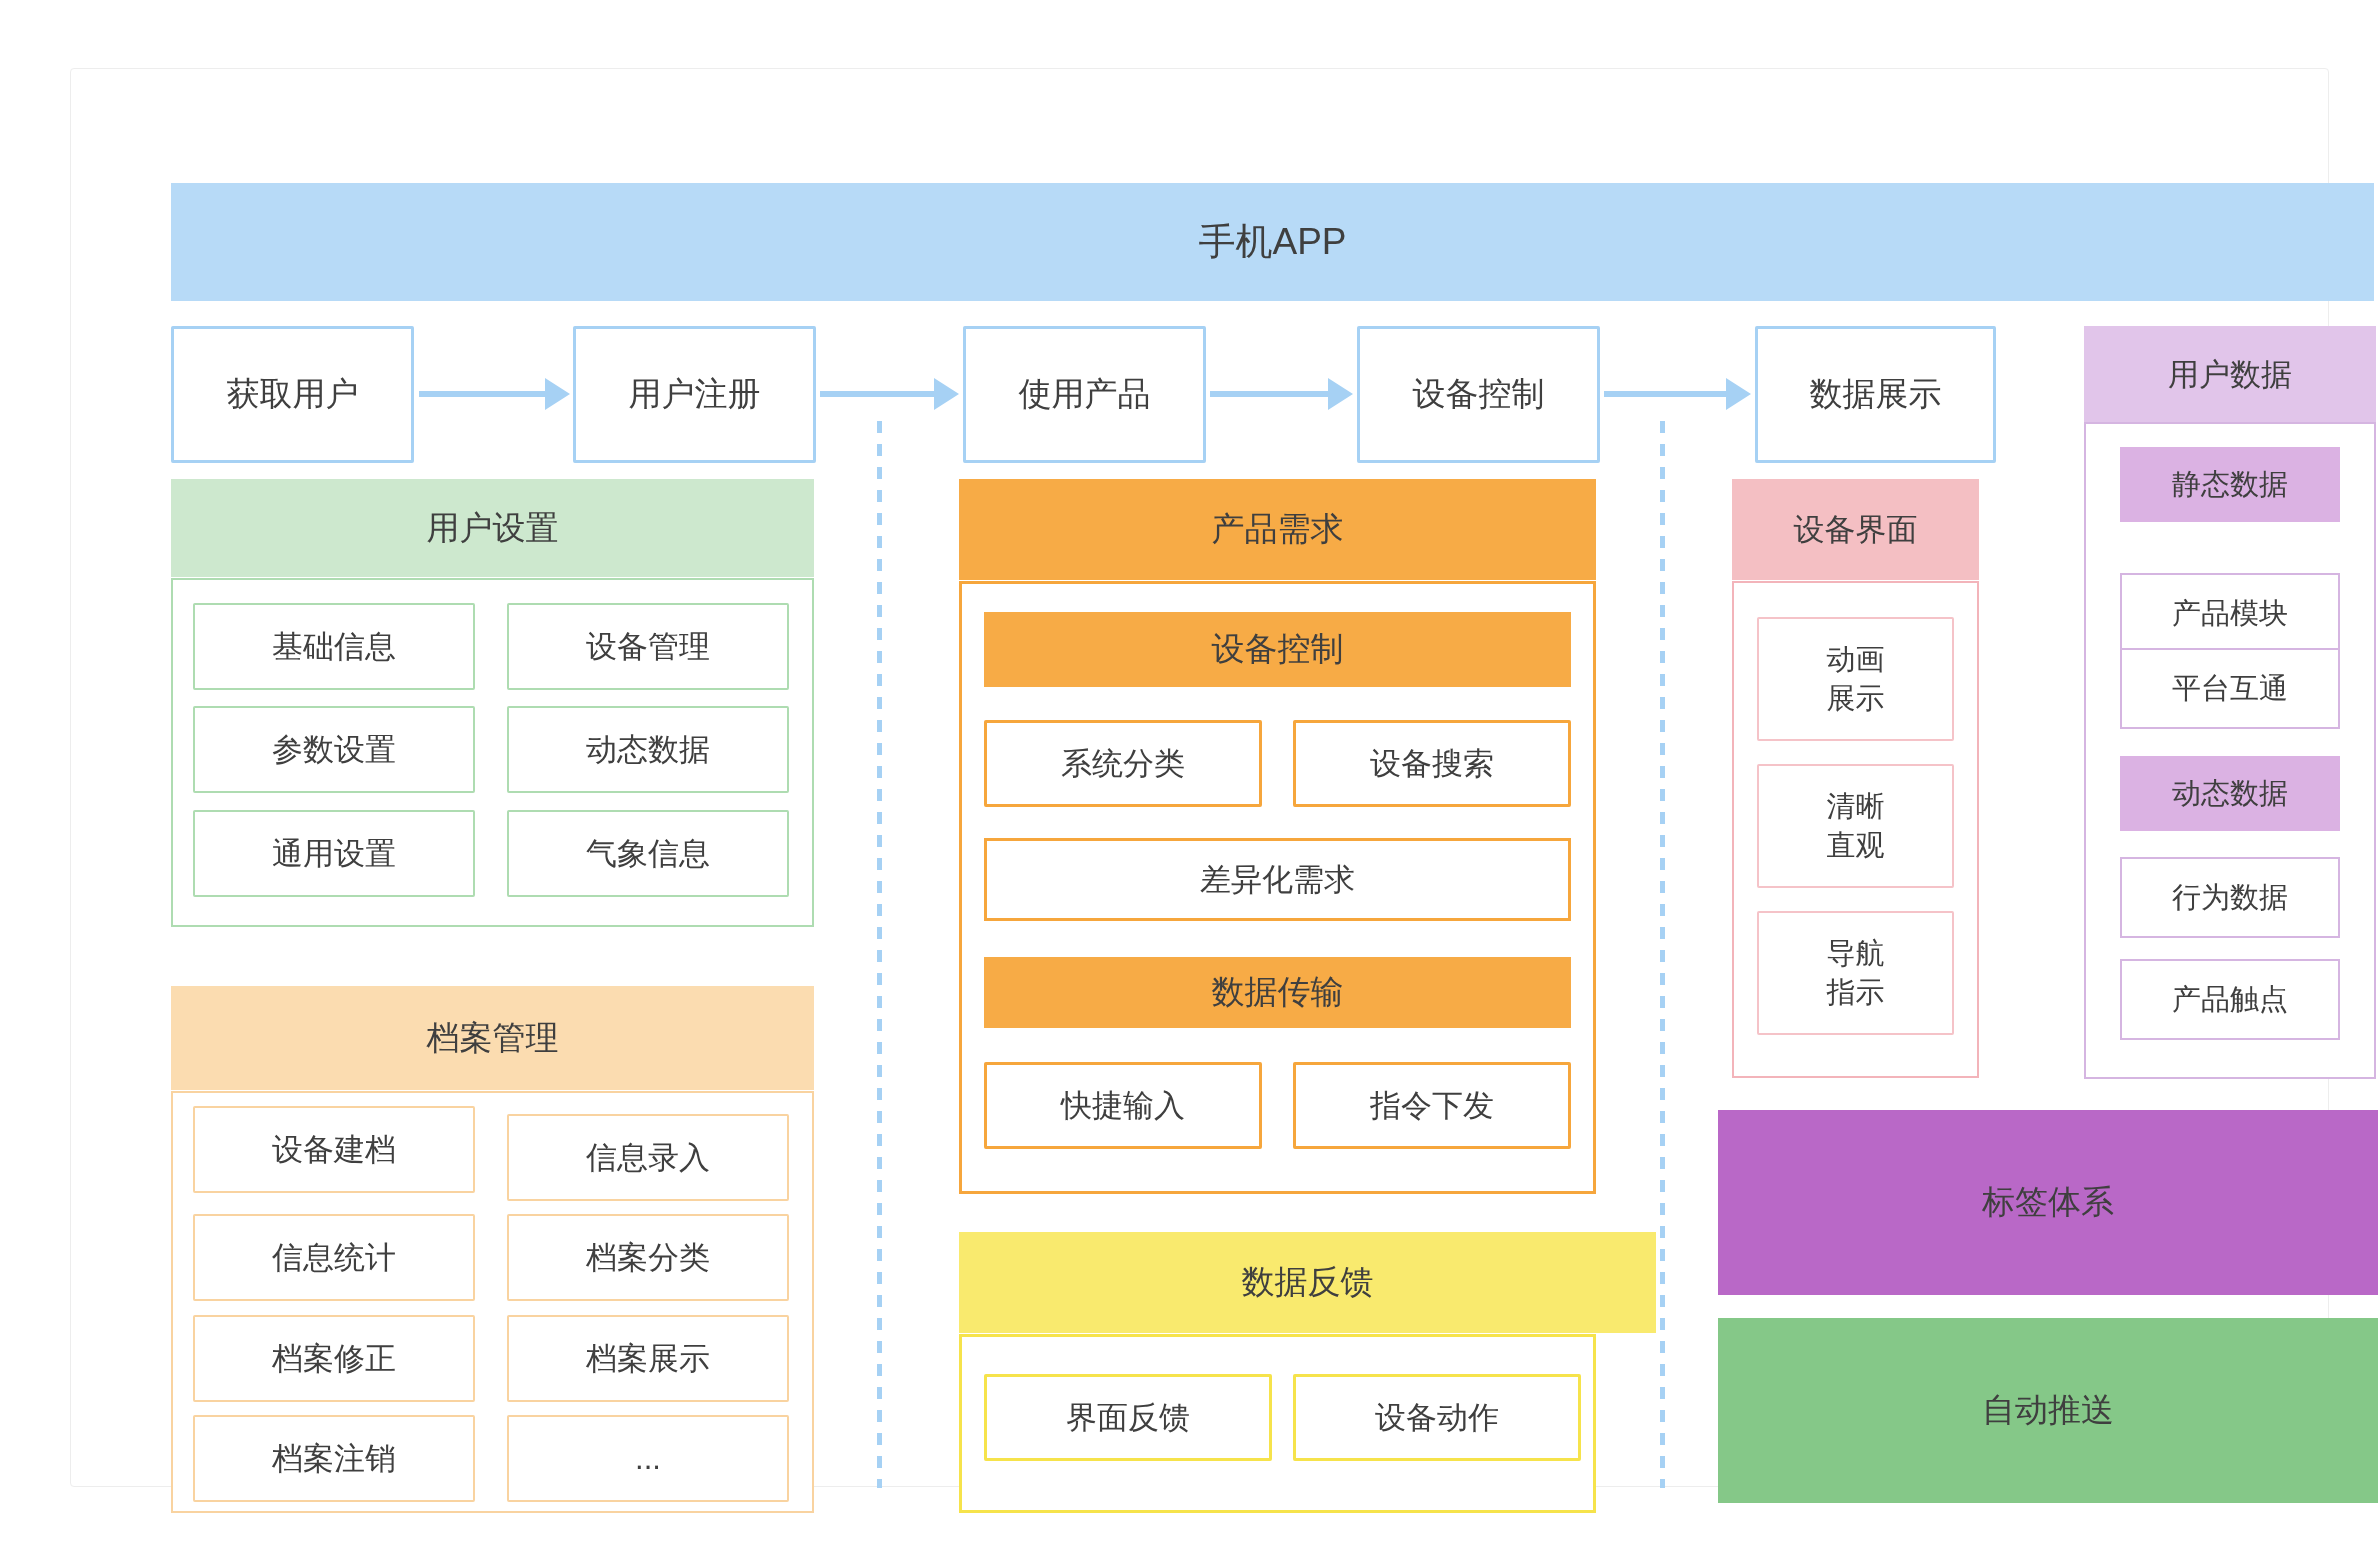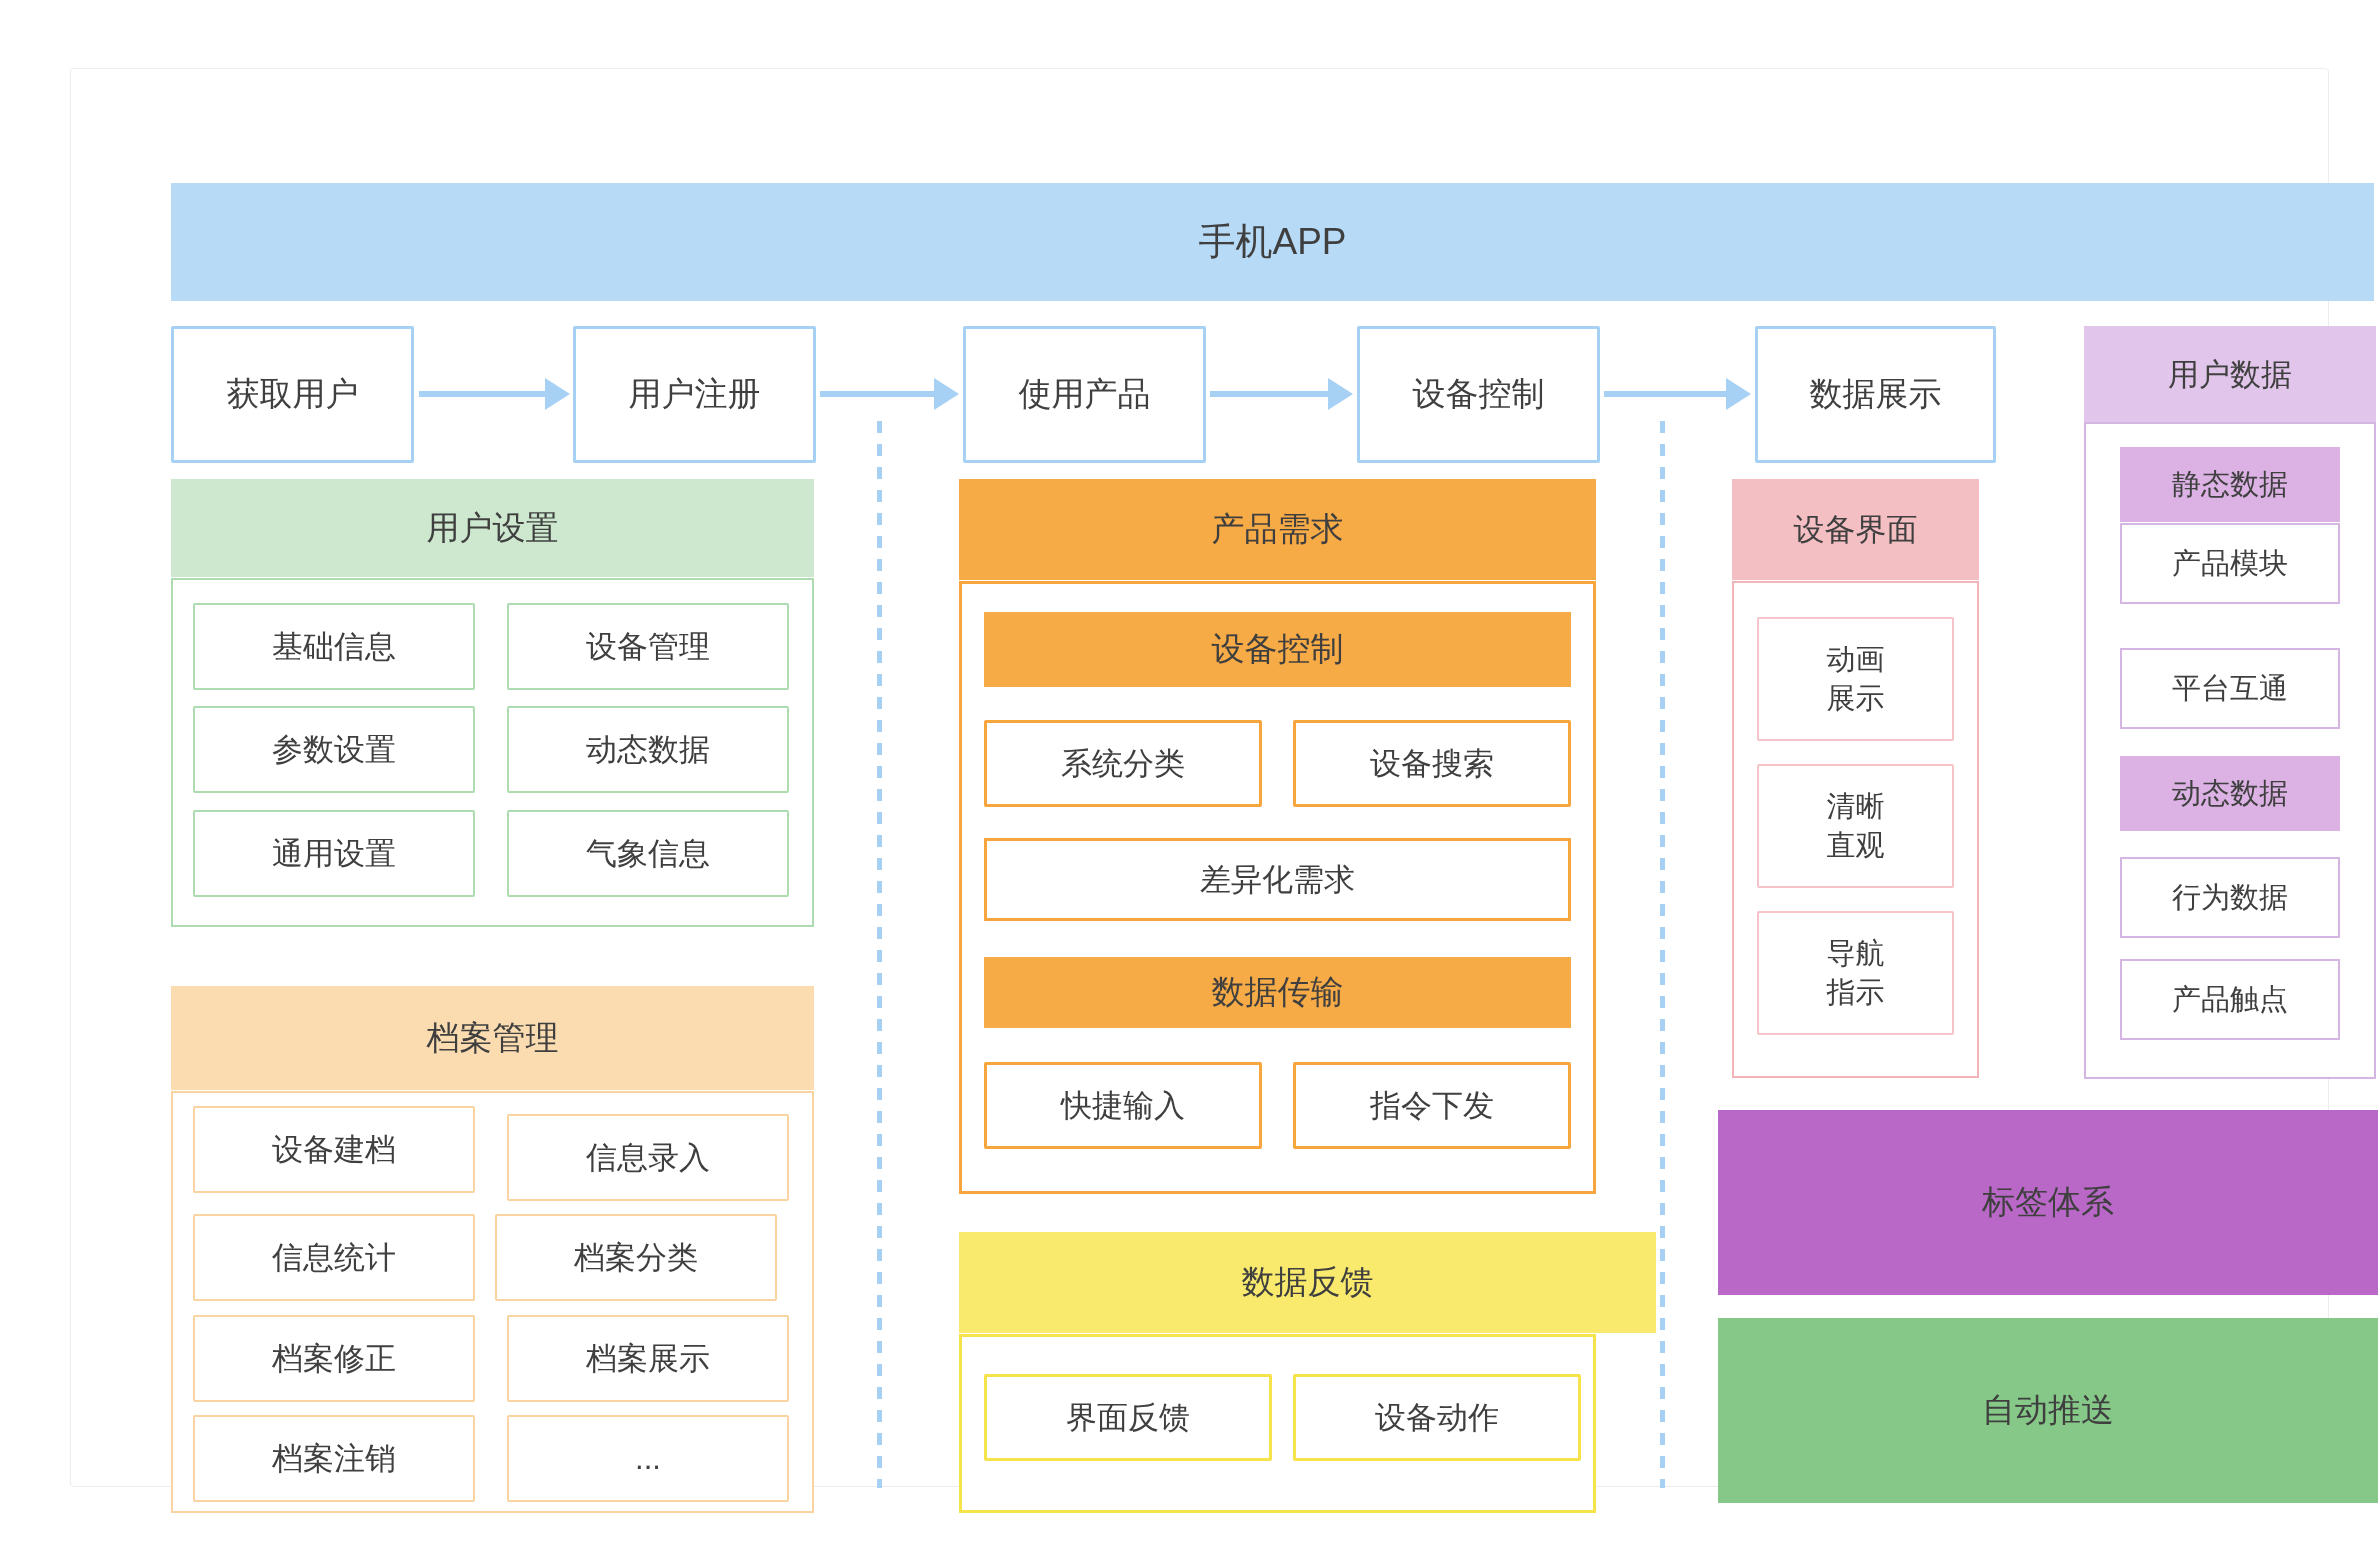--- a/index.html
+++ b/index.html
@@ -102,21 +102,21 @@
   <div class="abs ctr item us-it" style="left:122px;top:637px;">参数设置</div>
   <div class="abs ctr item us-it" style="left:436px;top:637px;">动态数据</div>
   <div class="abs ctr item us-it" style="left:122px;top:741px;">通用设置</div>
   <div class="abs ctr item us-it" style="left:436px;top:741px;">气象信息</div>
 
   <div class="abs ctr sec-hd am-hd">档案管理</div>
   <div class="abs am-bd"></div>
   <div class="abs ctr item am-it" style="left:122px;top:1037px;">设备建档</div>
   <div class="abs ctr item am-it" style="left:436px;top:1045px;">信息录入</div>
   <div class="abs ctr item am-it" style="left:122px;top:1145px;">信息统计</div>
-  <div class="abs ctr item am-it" style="left:424px;top:1145px;">档案分类</div>
+  <div class="abs ctr item am-it" style="left:436px;top:1145px;">档案分类</div>
   <div class="abs ctr item am-it" style="left:122px;top:1246px;">档案修正</div>
   <div class="abs ctr item am-it" style="left:436px;top:1246px;">档案展示</div>
   <div class="abs ctr item am-it" style="left:122px;top:1346px;">档案注销</div>
   <div class="abs ctr item am-it" style="left:436px;top:1346px;">...</div>
 
   <div class="abs ctr sec-hd pr-hd">产品需求</div>
   <div class="abs pr-bd"></div>
   <div class="abs ctr pr-sub" style="top:543px;height:75px;">设备控制</div>
   <div class="abs ctr item pr-it" style="left:913px;top:651px;">系统分类</div>
   <div class="abs ctr item pr-it" style="left:1222px;top:651px;">设备搜索</div>
@@ -147,21 +147,21 @@
   <div class="abs ctr item du-it" style="top:842px;">
     <div>
         <span style="display:block">导航</span>
         <span style="display:block">指示</span>
       </div>
   </div>
 
   <div class="abs ctr sec-hd ud-hd">用户数据</div>
   <div class="abs ud-bd"></div>
   <div class="abs ctr ud-it ud-fill" style="top:378px;height:75px;">静态数据</div>
-  <div class="abs ctr ud-it ud-line" style="top:454px;height:81px;">产品模块</div>
+  <div class="abs ctr ud-it ud-line" style="top:504px;height:81px;">产品模块</div>
   <div class="abs ctr ud-it ud-line" style="top:579px;height:81px;">平台互通</div>
   <div class="abs ctr ud-it ud-fill" style="top:687px;height:75px;">动态数据</div>
   <div class="abs ctr ud-it ud-line" style="top:788px;height:81px;">行为数据</div>
   <div class="abs ctr ud-it ud-line" style="top:890px;height:81px;">产品触点</div>
 
   <div class="abs ctr tag-box">标签体系</div>
   <div class="abs ctr push-box">自动推送</div>
 
 </div>
 

